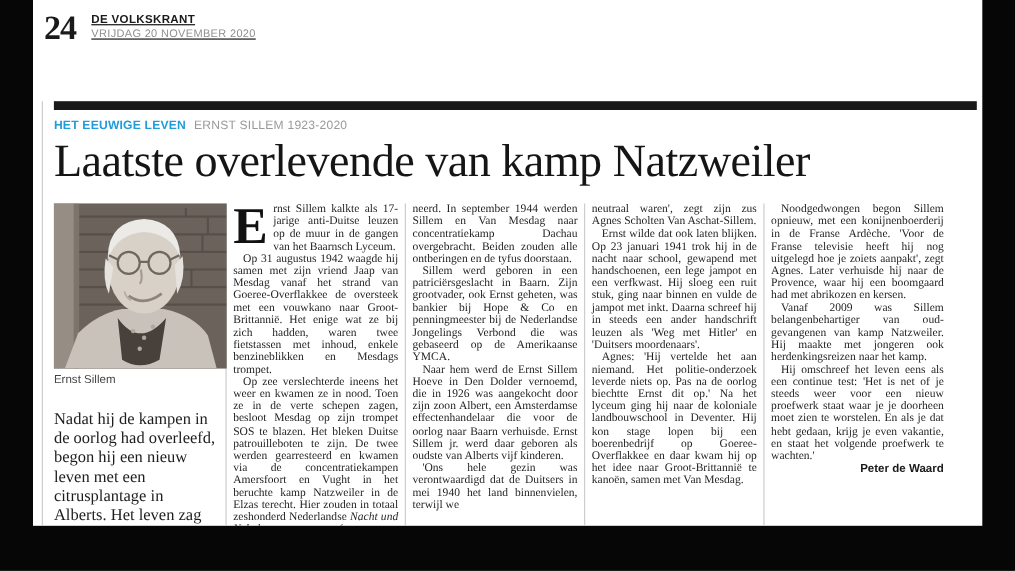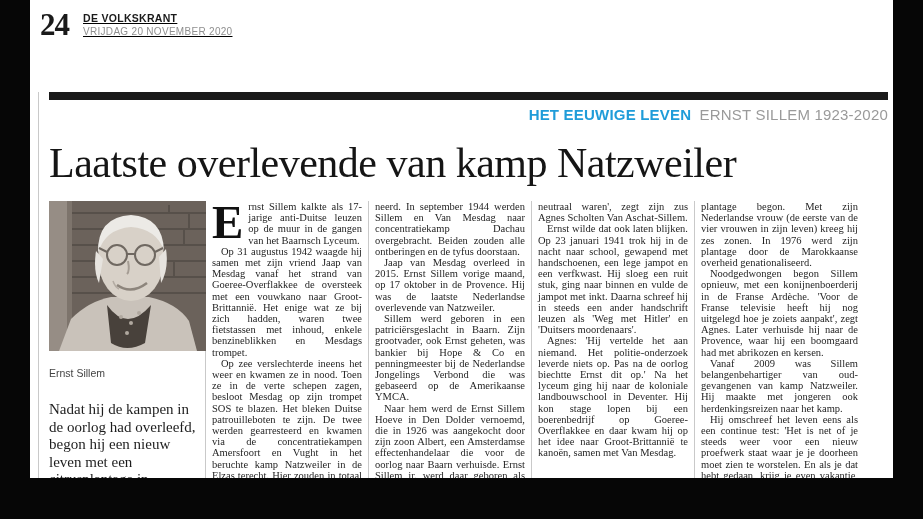--- a/index.html
+++ b/index.html
@@ -34,28 +34,28 @@
     font-size:10px; color:#8f8f8f; letter-spacing:.3px; line-height:13px;
   }
 
   
   .article {
     position:absolute; left:8px; top:92px; width:850px; height:417px;
     border-left:1px solid #c9c9c9;
     padding-left:10px;
   }
   .topbar { height:8px; width:839px; background:#1a1a1a; }
-  .kicker-line { margin-top:7px; font-size:15px; line-height:15px; font-weight:bold; letter-spacing:.2px;text-align:right; }
+  .kicker-line { margin-top:7px; font-size:11px; line-height:15px; font-weight:bold; letter-spacing:.2px; }
   .kicker { color:#1f9cd9; }
   .kicker-sub { color:#9a9a9a; font-weight:normal; margin-left:4px; }
   .headline {
     font-family:"Liberation Serif", serif;
     font-weight:normal; color:#151515;
     font-size:42px; line-height:49px; letter-spacing:-0.5px;
-    margin-top:17px; white-space:nowrap;
+    margin-top:1px; white-space:nowrap;
   }
 
   
   .body { display:flex; margin-top:13px; align-items:stretch; }
   .col {
     width:157px; flex:0 0 157px;
     padding-right:6px; margin-right:6px;
     border-right:1px solid #c9c9c9;
   }
   .col:last-child { border-right:none; padding-right:0; margin-right:0; }
@@ -75,21 +75,21 @@
   .dropcap {
     float:left;
     font-family:"Liberation Serif", serif; font-weight:bold;
     font-size:47px; line-height:37px; color:#111;
     padding:3px 5px 0 0;
   }
 
   
   .photo-col .photo-frame { width:157px; height:150px; overflow:hidden; background:#6e655f; }
   .photo-caption {
-    font-size:10.5px; color:#444; margin-top:16px; line-height:13px;
+    font-size:10.5px; color:#444; margin-top:4px; line-height:13px;
   }
   .pull-quote {
     font-family:"Liberation Serif", serif;
     font-size:15px; line-height:17.6px; color:#1d1d1d;
     margin-top:21px; text-align:left;
   }
 </style>
 </head>
 <body>
 
@@ -170,32 +170,30 @@
       </div>
 
       <div style="display:contents" id="body-columns"></div>
     <div class="col">
           <p><span class="dropcap">E</span>rnst Sillem kalkte als 17-jarige anti-Duitse leuzen op de muur in de gangen van het Baarnsch Lyceum.</p>
           <p class="indent">Op 31 augustus 1942 waagde hij samen met zijn vriend Jaap van Mesdag vanaf het strand van Goeree-Overflakkee de oversteek met een vouwkano naar Groot-Brittannië. Het enige wat ze bij zich hadden, waren twee fietstassen met inhoud, enkele benzineblikken en Mesdags trompet.</p>
           <p class="indent">Op zee verslechterde ineens het weer en kwamen ze in nood. Toen ze in de verte schepen zagen, besloot Mesdag op zijn trompet SOS te blazen. Het bleken Duitse patrouilleboten te zijn. De twee werden gearresteerd en kwamen via de concentratiekampen Amersfoort en Vught in het beruchte kamp Natzweiler in de Elzas terecht. Hier zouden in totaal zeshonderd Nederlandse <i>Nacht und Nebel</i>-gevangenen (gevangenen waarvan de familie onbekend was met hun lot) worden geïnter-</p>
         </div>
         <div class="col">
           <p>neerd. In september 1944 werden Sillem en Van Mesdag naar concentratiekamp Dachau overgebracht. Beiden zouden alle ontberingen en de tyfus doorstaan.</p>
-          <p class="indent">Jaap van Mesdag overleed in 2015. Ernst Sillem vorige maand, op 17 oktober in de Provence. Hij was de laatste Nederlandse overlevende van Natzweiler.</p>
           <p class="indent">Sillem werd geboren in een patriciërsgeslacht in Baarn. Zijn grootvader, ook Ernst geheten, was bankier bij Hope &amp; Co en penningmeester bij de Nederlandse Jongelings Verbond die was gebaseerd op de Amerikaanse YMCA.</p>
           <p class="indent">Naar hem werd de Ernst Sillem Hoeve in Den Dolder vernoemd, die in 1926 was aangekocht door zijn zoon Albert, een Amsterdamse effectenhandelaar die voor de oorlog naar Baarn verhuisde. Ernst Sillem jr. werd daar geboren als oudste van Alberts vijf kinderen.</p>
           <p class="indent">'Ons hele gezin was verontwaardigd dat de Duitsers in mei 1940 het land binnenvielen, terwijl we</p>
         </div>
         <div class="col">
           <p>neutraal waren', zegt zijn zus Agnes Scholten Van Aschat-Sillem.</p>
           <p class="indent">Ernst wilde dat ook laten blijken. Op 23 januari 1941 trok hij in de nacht naar school, gewapend met handschoenen, een lege jampot en een verfkwast. Hij sloeg een ruit stuk, ging naar binnen en vulde de jampot met inkt. Daarna schreef hij in steeds een ander handschrift leuzen als 'Weg met Hitler' en 'Duitsers moordenaars'.</p>
           <p class="indent">Agnes: 'Hij vertelde het aan niemand. Het politie-onderzoek leverde niets op. Pas na de oorlog biechtte Ernst dit op.' Na het lyceum ging hij naar de koloniale landbouwschool in Deventer. Hij kon stage lopen bij een boerenbedrijf op Goeree-Overflakkee en daar kwam hij op het idee naar Groot-Brittannië te kanoën, samen met Van Mesdag.</p>
         </div>
         <div class="col">
-          <p>plantage begon. Met zijn Nederlandse vrouw (de eerste van de vier vrouwen in zijn leven) kreeg hij zes zonen. In 1976 werd zijn plantage door de Marokkaanse overheid genationaliseerd.</p>
           <p class="indent">Noodgedwongen begon Sillem opnieuw, met een konijnenboerderij in de Franse Ardèche. 'Voor de Franse televisie heeft hij nog uitgelegd hoe je zoiets aanpakt', zegt Agnes. Later verhuisde hij naar de Provence, waar hij een boomgaard had met abrikozen en kersen.</p>
           <p class="indent">Vanaf 2009 was Sillem belangenbehartiger van oud-gevangenen van kamp Natzweiler. Hij maakte met jongeren ook herdenkingsreizen naar het kamp.</p>
           <p class="indent">Hij omschreef het leven eens als een continue test: 'Het is net of je steeds weer voor een nieuw proefwerk staat waar je je doorheen moet zien te worstelen. En als je dat hebt gedaan, krijg je even vakantie, en staat het volgende proefwerk te wachten.'</p>
           <p class="byline">Peter de Waard</p>
         </div>
       </div>
   </div>
 
 </div>
 

